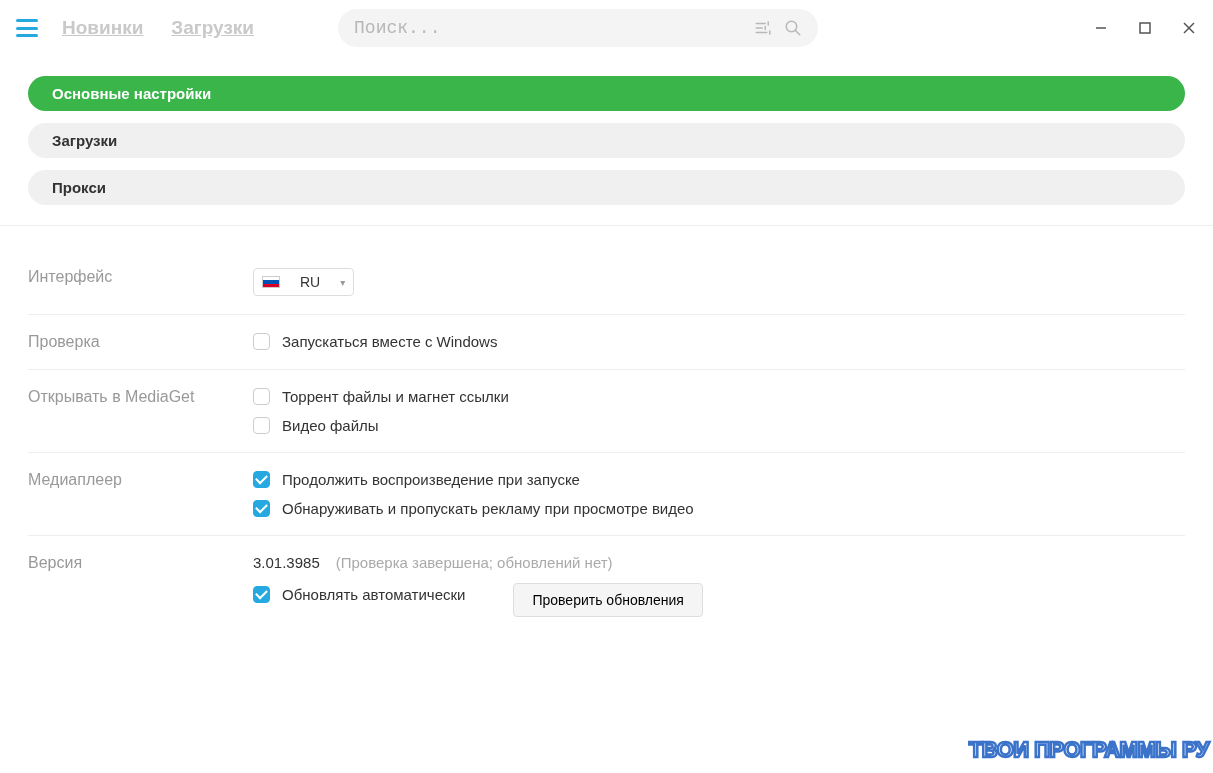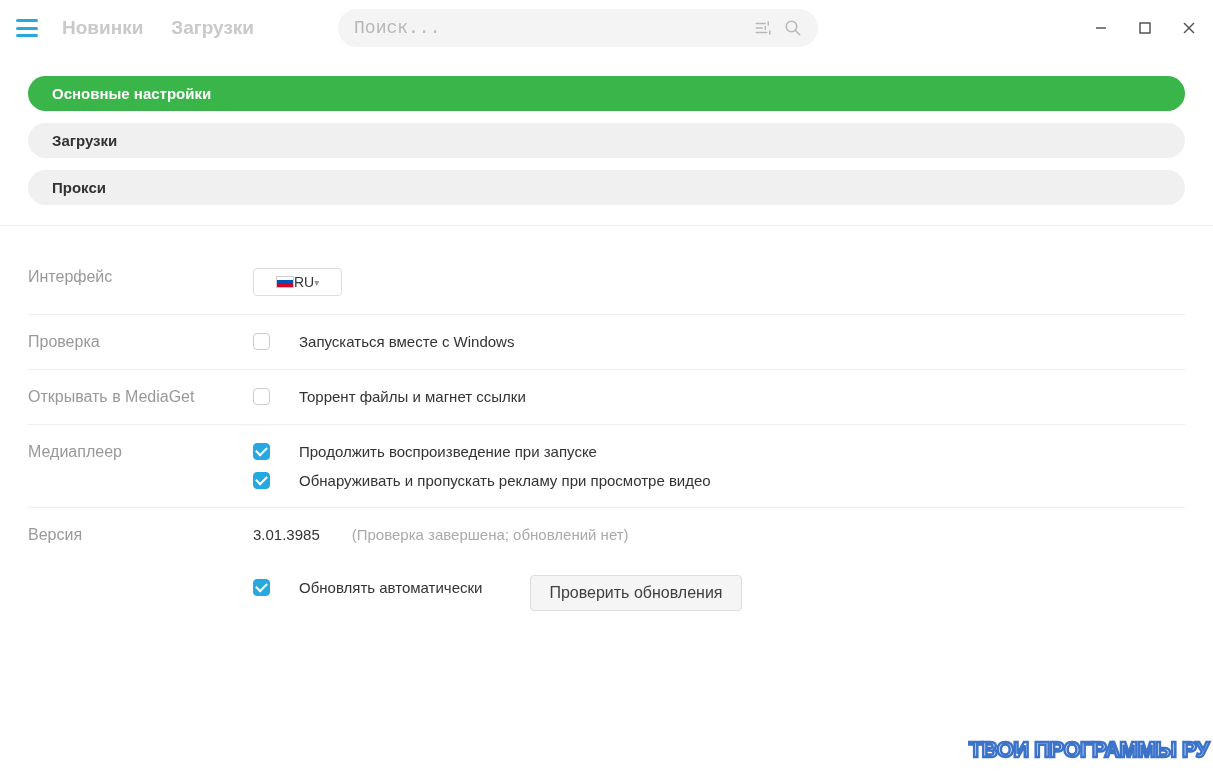--- a/index.html
+++ b/index.html
@@ -33,20 +33,21 @@
   height: 3px;
   border-radius: 2px;
   background: #26a9e0;
 }
 .nav-link {
   font-size: 19px;
   font-weight: 600;
   color: #c9c9c9;
   margin-right: 28px;
   cursor: pointer;
+  text-decoration: underline;
 }
 .search-bar {
   background: #f4f4f4;
   border-radius: 22px;
   height: 38px;
   width: 480px;
   display: flex;
   align-items: center;
   padding: 0 16px;
   margin-left: 56px;
@@ -103,36 +104,36 @@
   width: 225px;
   color: #999;
   font-size: 16px;
 }
 .setting-body { flex: 1; }
 .lang-select {
   display: inline-flex;
   align-items: center;
   border: 1px solid #ddd;
   border-radius: 4px;
-  padding: 5px 22px;
-  cursor: pointer;
-  gap: 0;
+  padding: 5px 8px;
+  cursor: pointer;
+  gap: 20px;
   font-size: 14px;
 }
 .flag {
   width: 18px;
   height: 12px;
   background: linear-gradient(to bottom, #fff 0%, #fff 33%, #0052b4 33%, #0052b4 66%, #d80027 66%, #d80027 100%);
   border: 1px solid #ccc;
 }
 .chev { font-size: 10px; color: #999; }
 .check-row {
   display: flex;
   align-items: center;
-  gap: 29px;
+  gap: 12px;
   margin-bottom: 12px;
   font-size: 15px;
 }
 .check-row:last-child { margin-bottom: 0; }
 .chk {
   width: 17px;
   height: 17px;
   border: 1.5px solid #ccc;
   border-radius: 4px;
   display: flex;
@@ -149,33 +150,33 @@
   content: "";
   width: 9px;
   height: 5px;
   border-left: 2px solid #fff;
   border-bottom: 2px solid #fff;
   transform: rotate(-45deg) translate(1px, -1px);
 }
 .version-line {
   display: flex;
   align-items: center;
-  gap: 32px;
-  margin-bottom: 32px;
+  gap: 16px;
+  margin-bottom: 12px;
   font-size: 15px;
 }
 .version-status { color: #aaa; }
 .update-row { display: flex; align-items: center; gap: 48px; }
 .btn {
   border: 1px solid #ddd;
   background: #f5f5f5;
   padding: 8px 18px;
   border-radius: 4px;
-  font-size: 16px;
-  color: #404040;
+  font-size: 14px;
+  color: #000000;
   cursor: pointer;
 }
 .watermark {
   position: absolute;
   bottom: 10px;
   right: 4px;
   font-family: "Arial Black", sans-serif;
   font-size: 22px;
   font-weight: 900;
   letter-spacing: -0.5px;
@@ -255,20 +256,24 @@
     </div>
   </div>
 
   <div class="setting-group">
     <div class="setting-label">Открывать в MediaGet</div>
     <div class="setting-body">
       <div class="check-row">
         <div class="chk"></div>
         <span>Торрент файлы и магнет ссылки</span>
       </div>
+      <div class="check-row">
+        <div class="chk"></div>
+        <span>Видео файлы</span>
+      </div>
     </div>
   </div>
 
   <div class="setting-group">
     <div class="setting-label">Медиаплеер</div>
     <div class="setting-body">
       <div class="check-row">
         <div class="chk checked"></div>
         <span>Продолжить воспроизведение при запуске</span>
       </div>

